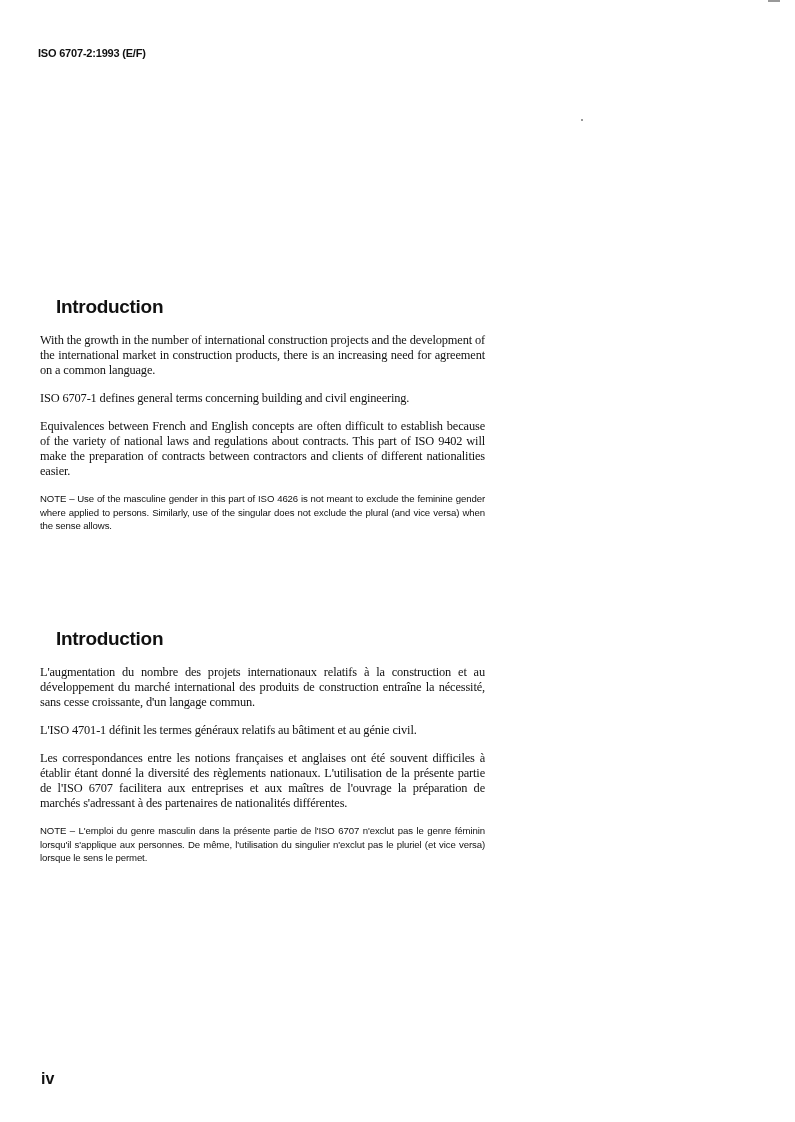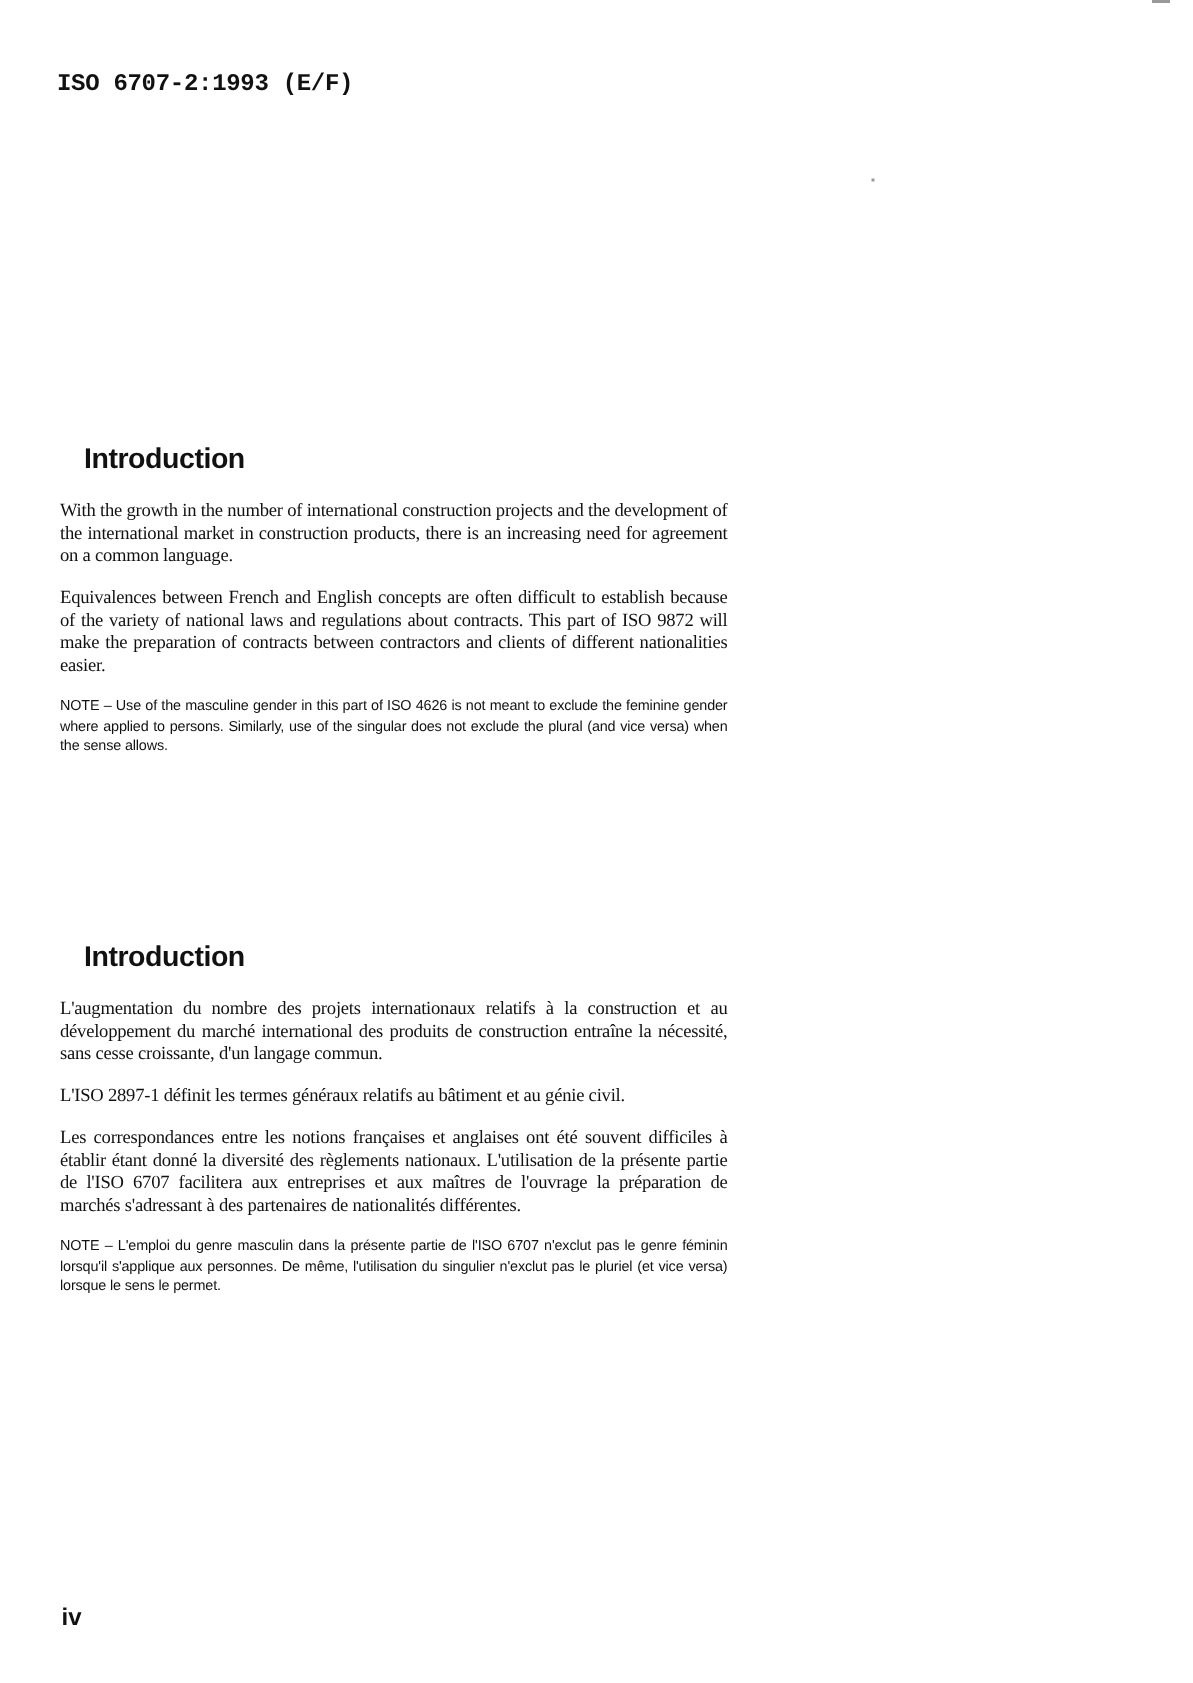--- a/index.html
+++ b/index.html
@@ -12,24 +12,23 @@
       height: 1122px;
       position: relative;
       overflow: hidden;
       font-family: "Liberation Sans", "DejaVu Sans", sans-serif;
       color: #111111;
     }
     .page-header {
       position: absolute;
       left: 38px;
       top: 47px;
-      font-size: 16px;
+      font-size: 11px;
       font-weight: bold;
       letter-spacing: -0.2px;
-      font-family: Liberation Mono, monospace;
     }
     .section {
       position: absolute;
       left: 40px;
       width: 445px;
     }
     .section-en { top: 295px; }
     .section-fr { top: 627px; }
     .section-title {
       font-size: 19px;
@@ -69,25 +68,26 @@
 <body>
 
 <div class="page-header">ISO 6707-2:1993 (E/F)</div>
 
 <div class="scan-mark" style="left:768px; top:0px; width:12px; height:2px;"></div>
 <div class="scan-mark" style="left:581px; top:119px; width:2px; height:2px;"></div>
 
 <section class="section section-en">
   <h2 class="section-title">Introduction</h2>
   <p class="para">With the growth in the number of international construction projects and the development of the international market in construction products, there is an increasing need for agreement on a common language.</p>
-  <p class="para">Equivalences between French and English concepts are often difficult to establish because of the variety of national laws and regulations about contracts. This part of ISO 9872 will make the preparation of contracts between contractors and clients of different nationalities easier.</p>
+  <p class="para">ISO 6707-1 defines general terms concerning building and civil engineering.</p>
+  <p class="para">Equivalences between French and English concepts are often difficult to establish because of the variety of national laws and regulations about contracts. This part of ISO 9402 will make the preparation of contracts between contractors and clients of different nationalities easier.</p>
   <p class="note">NOTE – Use of the masculine gender in this part of ISO 4626 is not meant to exclude the feminine gender where applied to persons. Similarly, use of the singular does not exclude the plural (and vice versa) when the sense allows.</p>
 </section>
 
 <section class="section section-fr">
   <h2 class="section-title">Introduction</h2>
   <p class="para">L'augmentation du nombre des projets internationaux relatifs à la construction et au développement du marché international des produits de construction entraîne la nécessité, sans cesse croissante, d'un langage commun.</p>
-  <p class="para">L'ISO 2897-1 définit les termes généraux relatifs au bâtiment et au génie civil.</p>
+  <p class="para">L'ISO 4701-1 définit les termes généraux relatifs au bâtiment et au génie civil.</p>
   <p class="para">Les correspondances entre les notions françaises et anglaises ont été souvent difficiles à établir étant donné la diversité des règlements nationaux. L'utilisation de la présente partie de l'ISO 6707 facilitera aux entreprises et aux maîtres de l'ouvrage la préparation de marchés s'adressant à des partenaires de nationalités différentes.</p>
   <p class="note">NOTE – L'emploi du genre masculin dans la présente partie de l'ISO 6707 n'exclut pas le genre féminin lorsqu'il s'applique aux personnes. De même, l'utilisation du singulier n'exclut pas le pluriel (et vice versa) lorsque le sens le permet.</p>
 </section>
 
 <div class="page-number">iv</div>
 
 </body></html>

